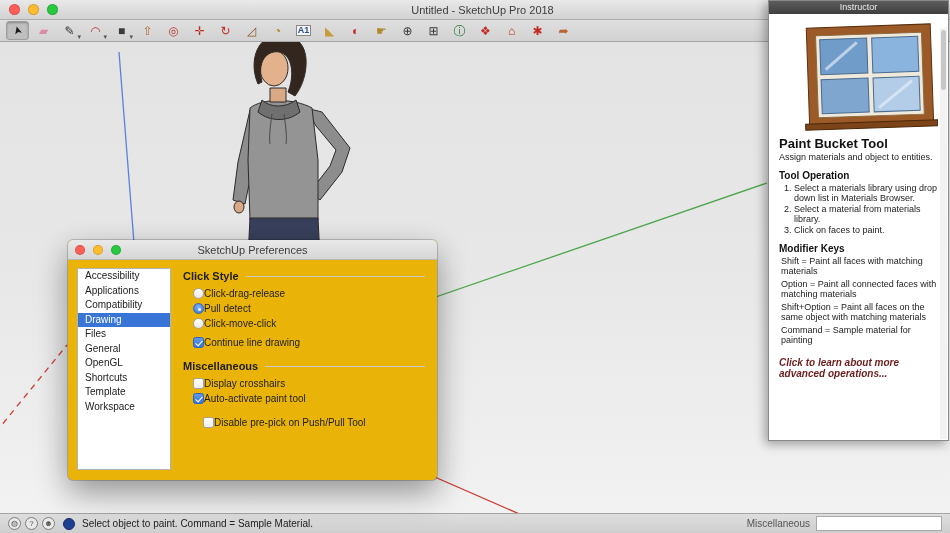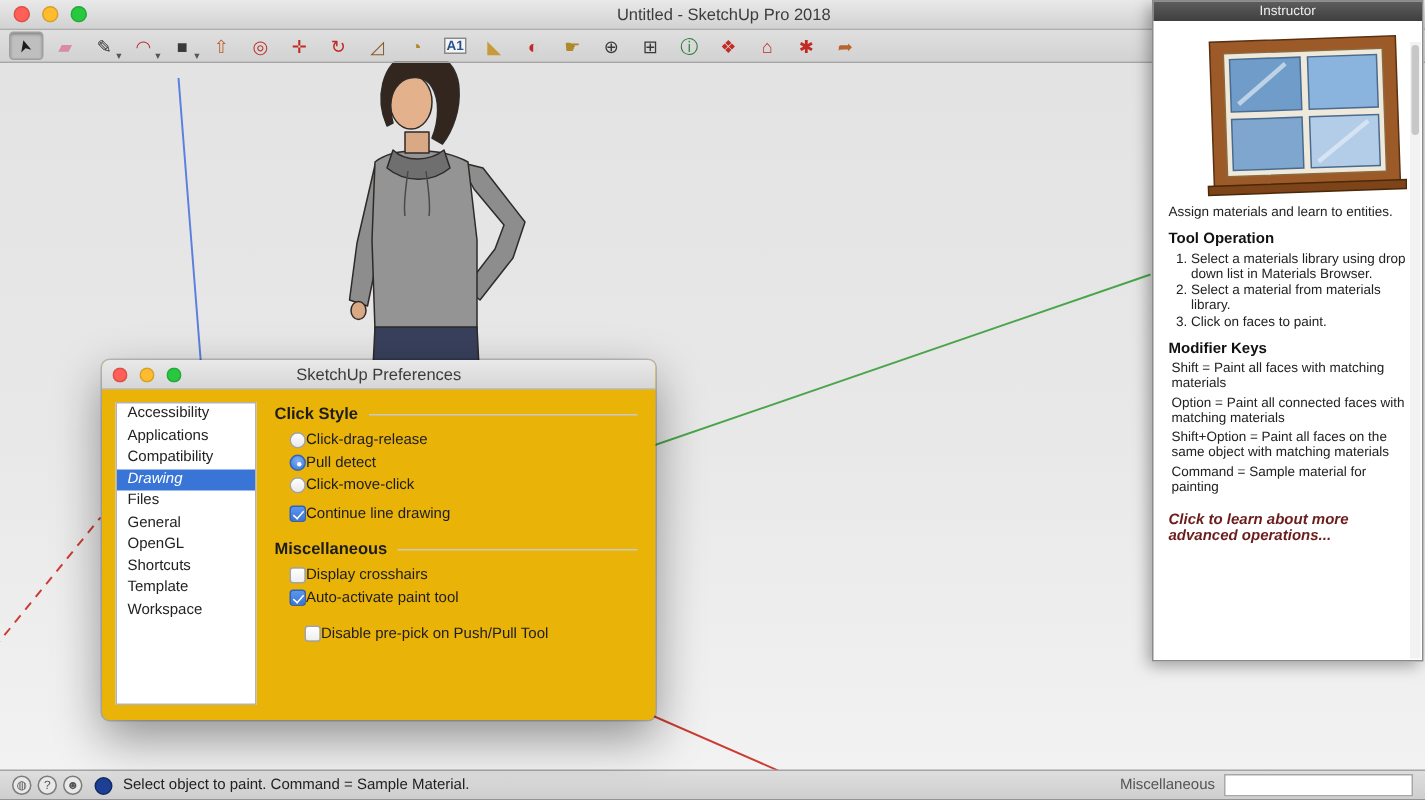--- a/index.html
+++ b/index.html
@@ -61,21 +61,21 @@
     background:#eab308;border-radius:5px;box-shadow:0 12px 32px rgba(0,0,0,.4),0 0 0 1px rgba(0,0,0,.18);}
   .prefs-titlebar{height:19px;background:linear-gradient(#e9e9e9,#d6d6d6);border-bottom:1px solid #b6b6b6;
     border-radius:5px 5px 0 0;display:flex;align-items:center;position:relative;}
   .prefs-titlebar .lights{padding-left:7px;}
   .prefs-titlebar .light{width:10px;height:10px;}
   .prefs-title{position:absolute;left:0;right:0;text-align:center;font-size:11px;color:#3c3c3c;}
   .prefs-body{position:relative;height:calc(100% - 20px);}
   .cat-list{position:absolute;left:9px;top:8px;width:92px;height:200px;background:#fff;
     border:1px solid #b3b3b3;overflow:hidden;font-size:10px;color:#222;}
   .cat{padding:1px 7px;line-height:12.5px;cursor:pointer;}
-  .cat.selected{background:var(--accent-blue,#3875d7);color:#fff;font-style:italic;}
+  .cat.selected{background:var(--accent-blue,#3875d7);color:#fff;}
   .prefs-content{position:absolute;left:115px;right:12px;top:8px;}
   .sect-head{display:flex;align-items:center;gap:7px;font-weight:bold;font-size:11px;color:#1d1d1d;margin:2px 0 6px;}
   .sect-head::after{content:"";flex:1;height:1px;background:#c9c9c9;}
   .opts{margin-left:10px;}
   .opt{display:flex;align-items:center;gap:0;font-size:10px;color:#1d1d1d;margin:0 0 4px;cursor:pointer;}
   .opt.gap{margin-top:13px;padding-left:10px;}
   .opt-cb-row{margin-top:8px;}
   .radio{width:11px;height:11px;border-radius:50%;box-sizing:border-box;border:1px solid #a3a3a3;
     background:linear-gradient(#fff,#e9e9e9);position:relative;flex:0 0 auto;}
   .opt.checked .radio{background:radial-gradient(circle at 50% 35%,#7db0f8,var(--accent-blue,#3875d7));border-color:#2f62bd;}
@@ -262,21 +262,22 @@
           <rect x="15" y="12" width="106" height="82" fill="#efe9db" stroke="#8a6a40"></rect>
           <rect x="19" y="16" width="47" height="35" fill="#6f9cc9" stroke="#4a6b8f"></rect>
           <rect x="71" y="16" width="46" height="35" fill="#8ab3dd" stroke="#4a6b8f"></rect>
           <rect x="19" y="56" width="47" height="34" fill="#7fa6cf" stroke="#4a6b8f"></rect>
           <rect x="71" y="56" width="46" height="34" fill="#b3cde8" stroke="#4a6b8f"></rect>
           <line x1="24" y1="46" x2="56" y2="20" stroke="#ffffff" stroke-opacity="0.55" stroke-width="3"></line>
           <line x1="76" y1="86" x2="110" y2="60" stroke="#ffffff" stroke-opacity="0.45" stroke-width="3"></line>
           <rect x="2" y="100" width="132" height="6" fill="#7c4418" stroke="#4a2808"></rect>
         </g>
       </svg>
-      <div class="inst-sub" data-name="instructor-subtitle">Assign materials and learn to entities.</div>
+      <div class="inst-title" data-name="instructor-tool-title">Paint Bucket Tool</div>
+      <div class="inst-sub" data-name="instructor-subtitle">Assign materials and object to entities.</div>
 
       <div class="inst-h" data-name="tool-operation-heading">Tool Operation</div>
       <ol class="inst-steps" data-name="tool-operation-steps">
 
           <li data-name="tool-operation-step">Select a materials library using drop down list in Materials Browser.</li>
 
           <li data-name="tool-operation-step">Select a material from materials library.</li>
 
           <li data-name="tool-operation-step">Click on faces to paint.</li>
         </ol>

